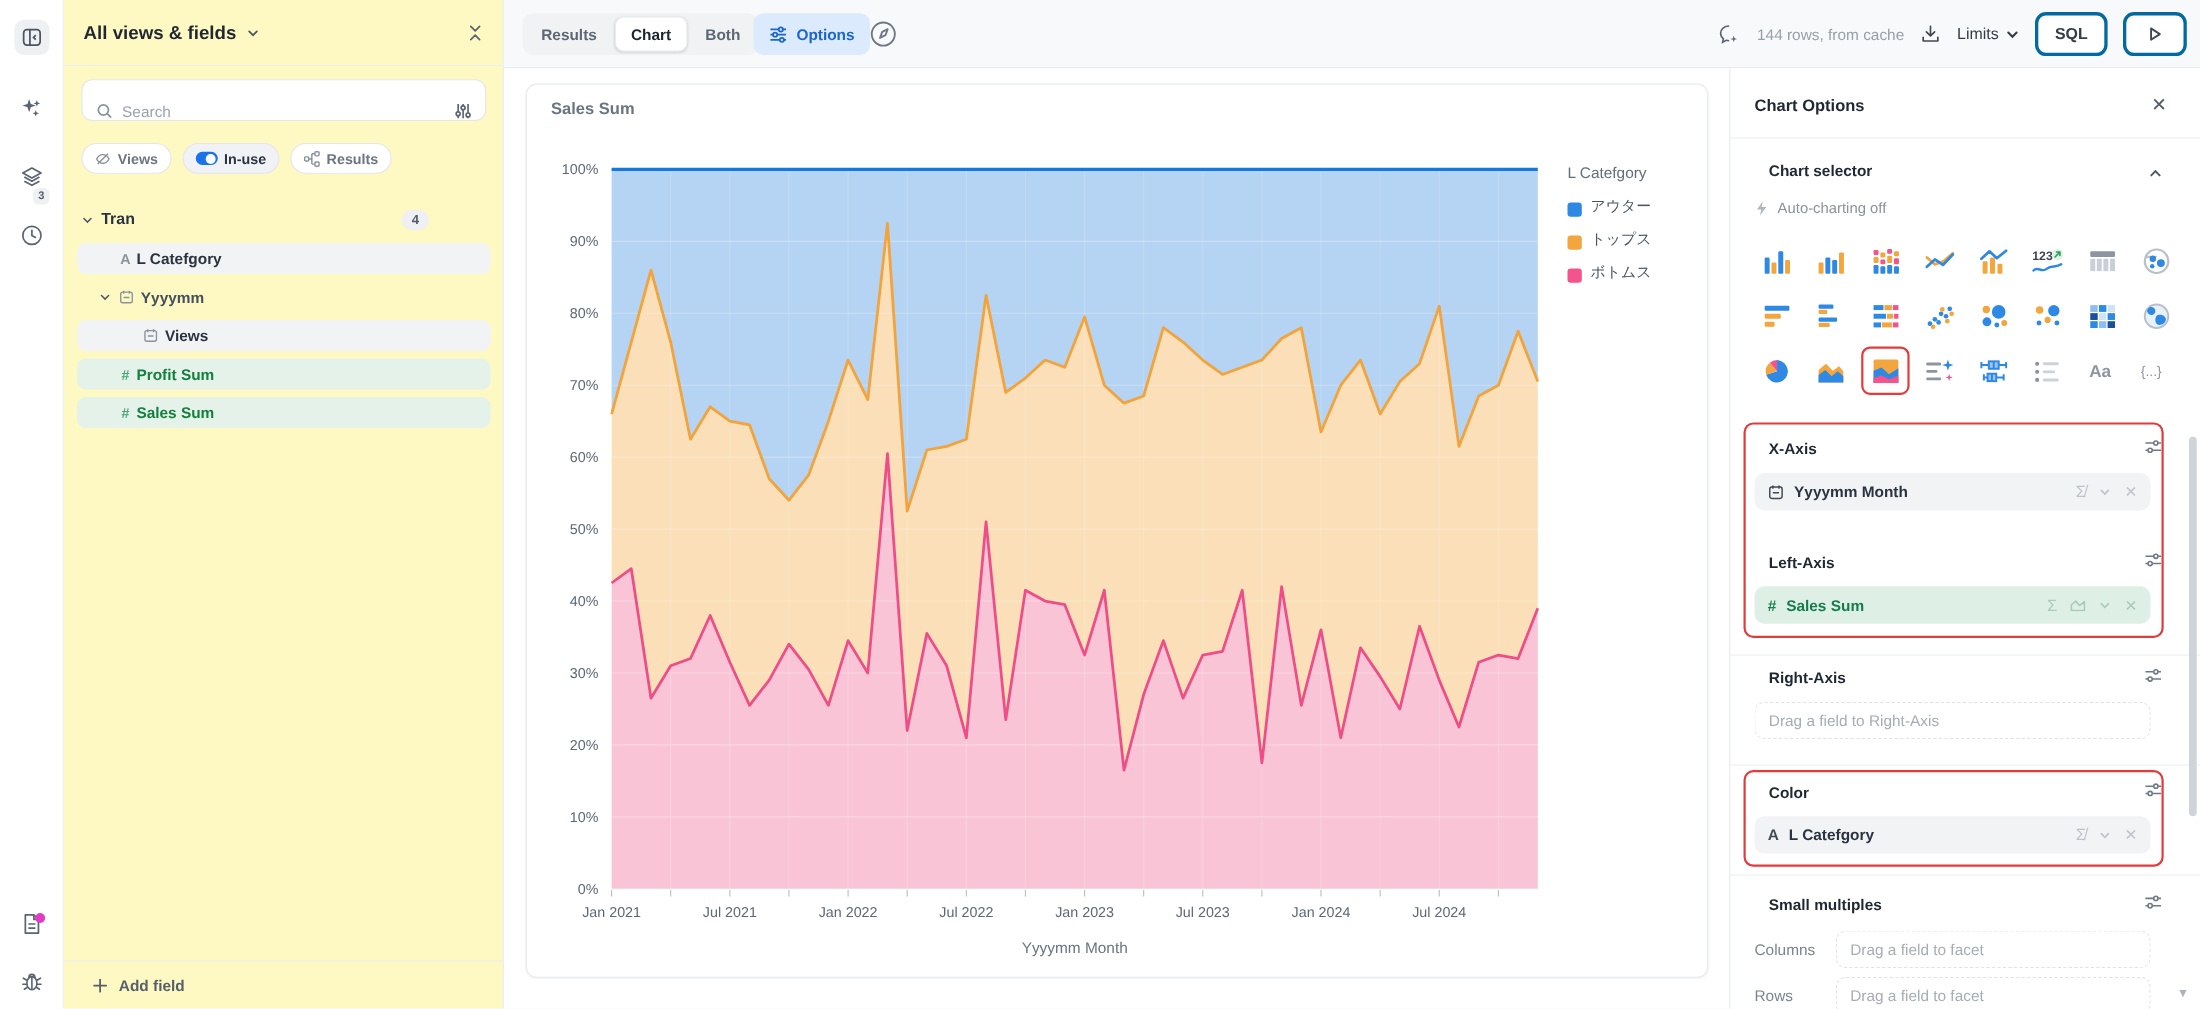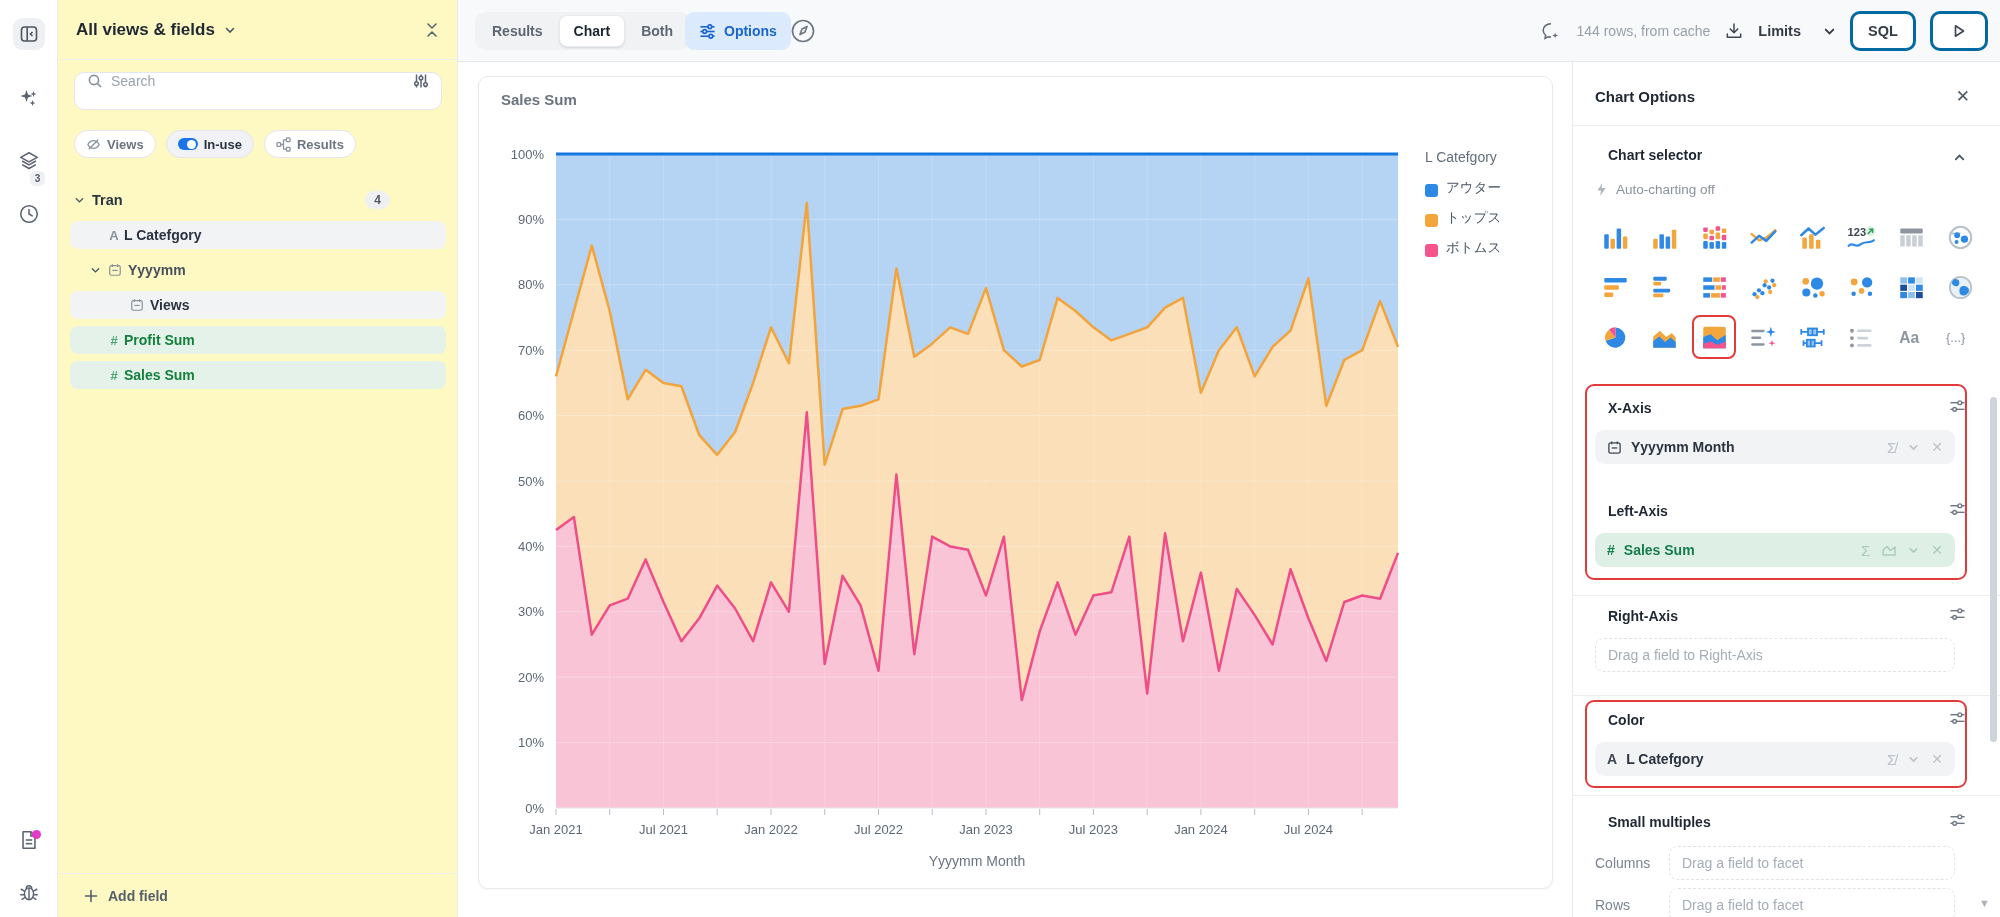--- a/index.html
+++ b/index.html
@@ -16,21 +16,21 @@
   .rail-badge { position:absolute; left:30px; top:171px; min-width:15px; height:15px; border-radius:5px;
     background:#eef0f3; color:#525c68; font-size:10px; font-weight:700; display:flex; align-items:center; justify-content:center; padding:0 3px;}
   .dot-magenta { position:absolute; left:32px; top:830px; width:9px; height:9px; border-radius:50%; background:#e33bc6; }
 
   
   #sidebar { left:58px; top:0; width:400px; height:917px; background:#fef9c3; border-right:1px solid #e9ecef; }
   #sb-head { position:absolute; left:0; top:0; width:100%; height:60px; border-bottom:1px solid #eceef0;
     display:flex; align-items:center; padding:0 18px; }
   #sb-title { font-size:17px; font-weight:700; color:#1f2733; }
   #sb-search { position:absolute; left:16px; top:72px; width:368px; height:38px; border:1px solid #e3e6ea;
-    border-radius:10px; display:flex; align-items:flex-start; padding:0 12px; gap:8px; background:#fff; }
+    border-radius:10px; display:flex; align-items:flex-end; padding:0 12px; gap:8px; background:#fff; }
   #sb-search input { border:none; outline:none; flex:1; font-size:14px; color:#2a3340; font-family:inherit; background:transparent; }
   #sb-search input::placeholder { color:#9aa3ad; }
   #sb-chips { position:absolute; left:16px; top:130px; display:flex; gap:10px; }
   .chip { height:28px; border:1px solid #e3e6ea; border-radius:14px; background:#fff; display:flex;
     align-items:center; gap:6px; padding:0 11px; font-size:13px; color:#6b7480; font-weight:600; }
   .chip.active { background:#f0f2f5; color:#2a3340; }
   .toggle { width:20px; height:12px; border-radius:6px; background:#1a73e8; position:relative; }
   .toggle::after { content:""; position:absolute; right:1.5px; top:1.5px; width:9px; height:9px; border-radius:50%; background:#fff; }
   #sb-tree { position:absolute; left:12px; top:186px; width:376px; }
   .trow { height:28px; margin-bottom:7px; border-radius:8px; display:flex; align-items:center; font-size:14px; font-weight:600; }
@@ -49,21 +49,21 @@
   #seg { position:absolute; left:17px; top:12px; height:38px; background:#f0f2f4; border-radius:10px;
     display:flex; align-items:center; padding:3px; gap:2px; }
   .seg-item { height:32px; border-radius:8px; padding:0 14px; display:flex; align-items:center;
     font-size:14px; color:#5d6774; font-weight:600; }
   .seg-item.active { background:#fff; color:#1b2430; box-shadow:0 1px 2px rgba(20,30,40,.12); border:1px solid #e8eaee; }
   #options-btn { position:absolute; left:227px; top:12px; height:38px; background:#dbeafc; border-radius:9px;
     display:flex; align-items:center; gap:8px; padding:0 14px; color:#1a66cc; font-weight:700; font-size:14px; }
   #compass { position:absolute; left:332px; top:18px; }
   #tb-right { position:absolute; right:12px; top:0; height:62px; display:flex; align-items:center; gap:14px; }
   #rows-info { color:#97a0aa; font-size:14px; }
-  #limits { display:flex; align-items:center; gap:22px; font-size:14.5px; font-weight:700; color:#343c46; }
+  #limits { display:flex; align-items:center; gap:6px; font-size:14.5px; font-weight:400; color:#343c46; }
   .tb-btn { height:40px; border:3px solid #0369a1; background:#fff; border-radius:10px; display:flex;
     align-items:center; justify-content:center; font-size:14.5px; font-weight:700; color:#343c46; }
 
   
   #card { left:478px; top:76px; width:1075px; height:813px; background:#fff; border:1px solid #e8eaed;
     border-radius:10px; box-shadow:0 1px 2px rgba(25,35,45,.04); }
   #chart-title { position:absolute; left:22px; top:14px; font-size:15px; color:#6a7480; font-weight:600; }
   #xaxis-title { position:absolute; left:77px; top:776px; width:842px; text-align:center; font-size:14px; color:#6a7480; }
   #legend { position:absolute; left:946px; top:72px; width:120px; }
   #legend-title { font-size:14px; color:#636e7a; margin-bottom:14px; }

